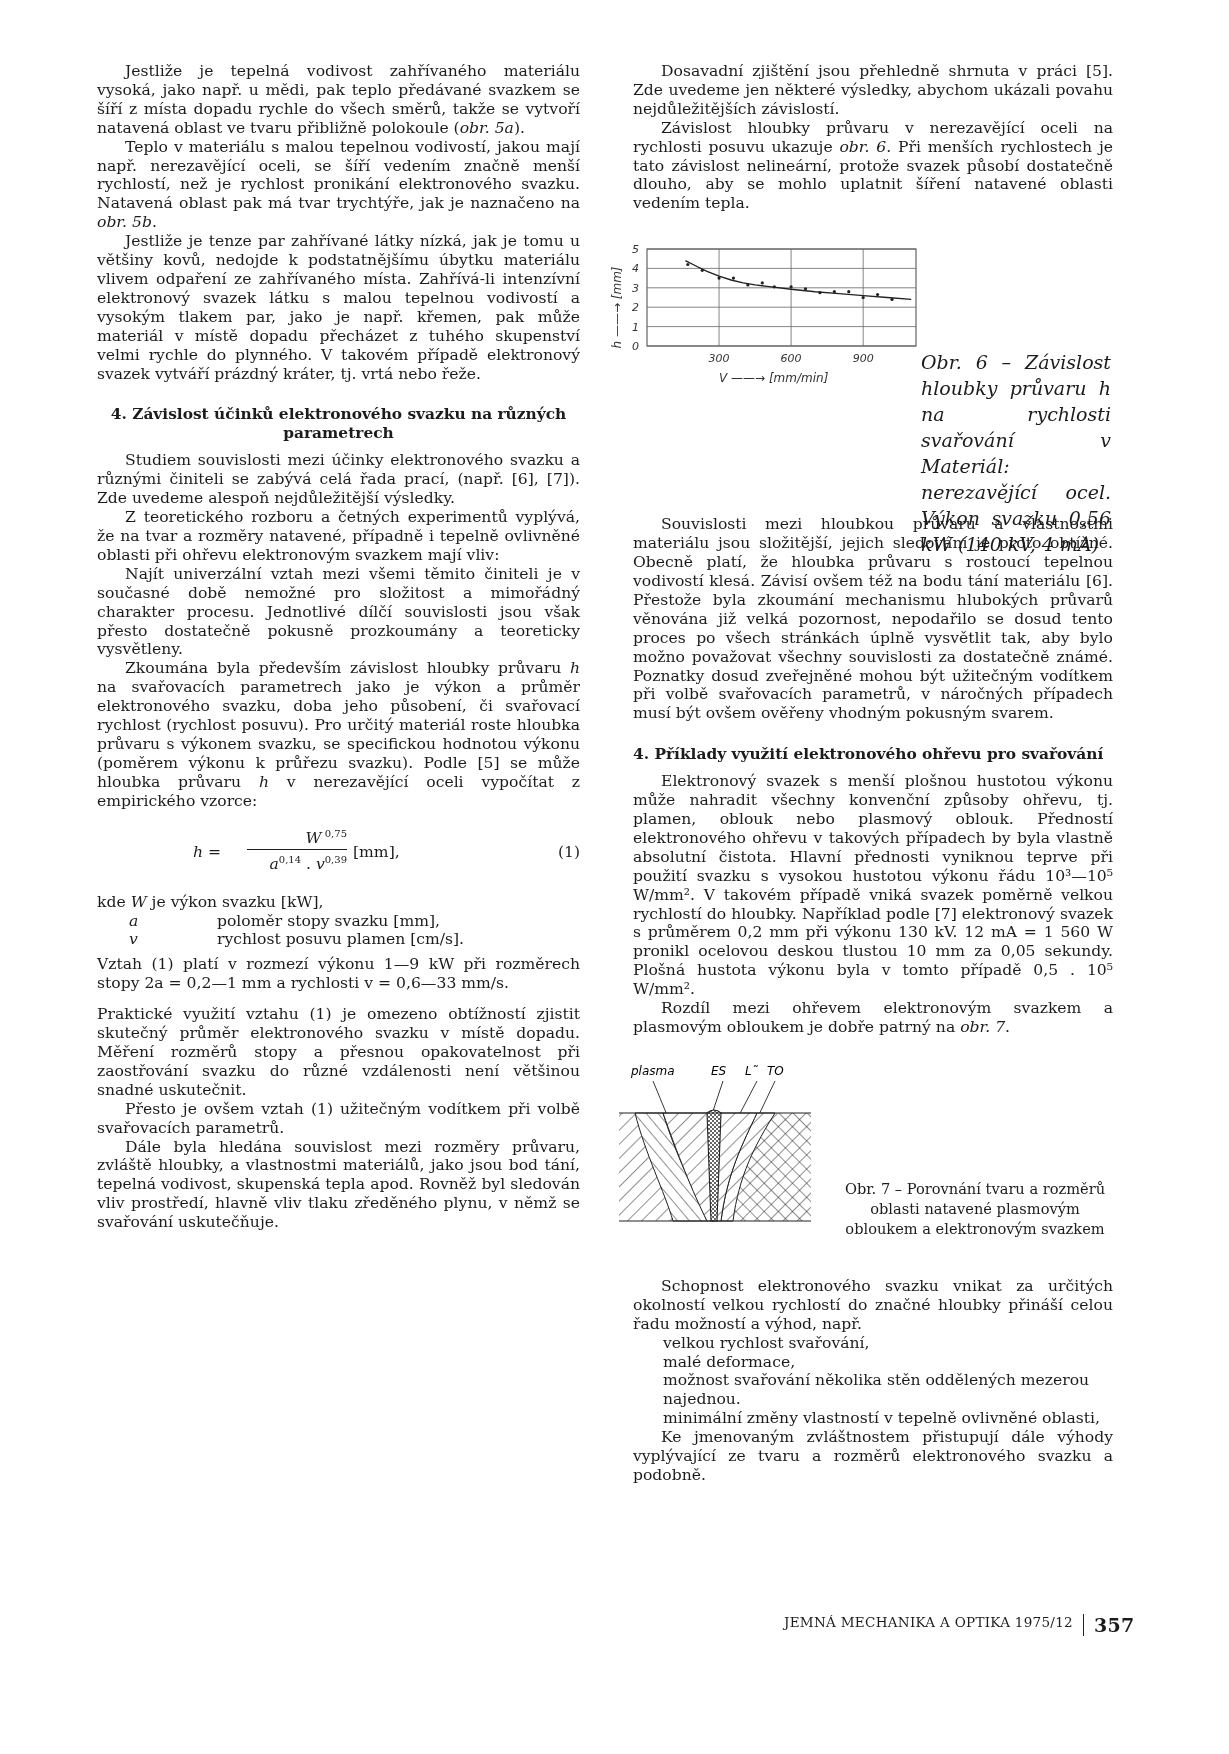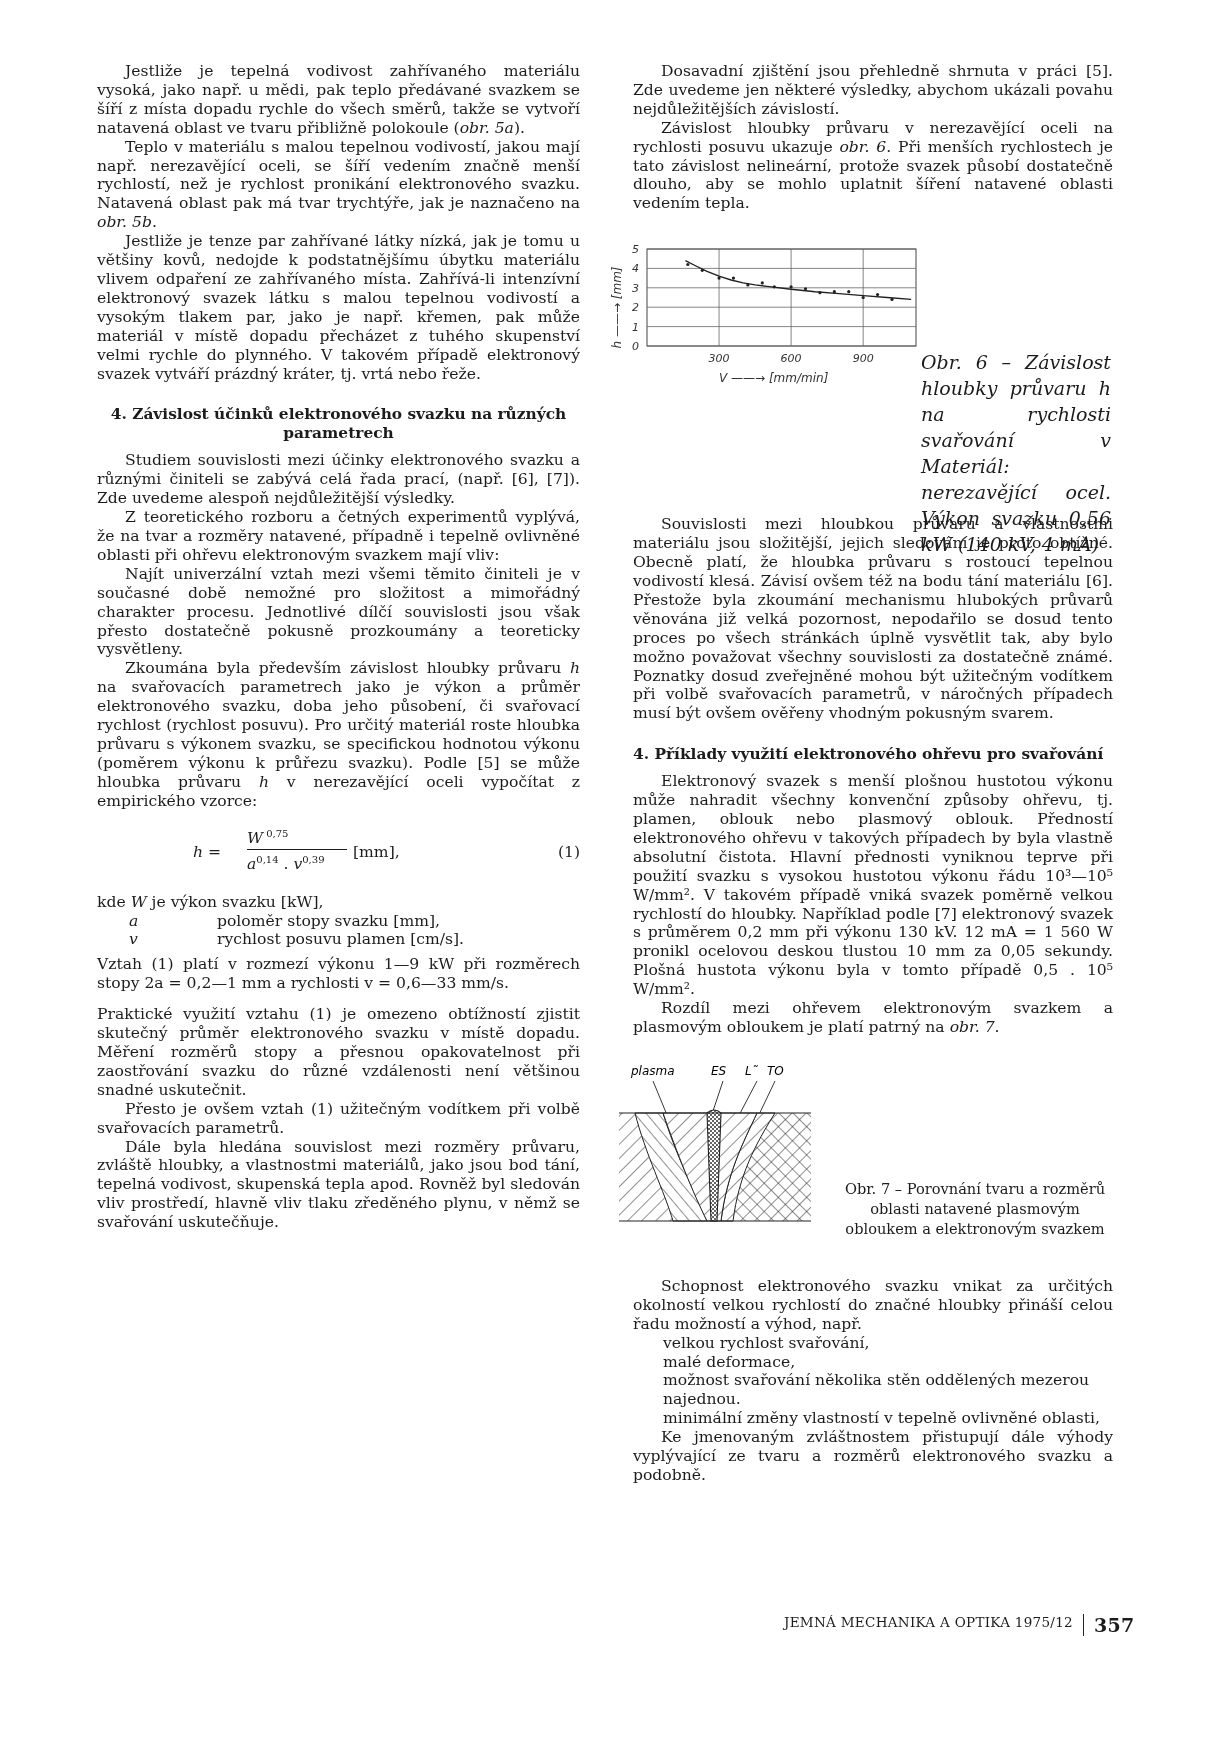--- a/index.html
+++ b/index.html
@@ -9,21 +9,21 @@
   .col-left { left: 97px; width: 483px; }
   .col-right { left: 633px; width: 480px; }
   p { margin: 0; text-indent: 28px; }
   p.noind { text-indent: 0; }
   .list-item { padding-left: 30px; text-indent: 0; text-align: left; }
   h3 { font-size: 15.4px; font-weight: bold; margin: 22px 0 8px 0; text-align: center; line-height: 19px; }
   h3.left { text-align: left; letter-spacing: 0; }
   i { font-style: italic; }
   .formula { position: relative; height: 56px; margin: 14px 0 12px 0; }
   .formula .lhs { position: absolute; left: 96px; top: 18px; font-style: italic; }
-  .formula .frac { position: absolute; left: 150px; top: 0; text-align: left; width: 100px; }
+  .formula .frac { position: absolute; left: 150px; top: 0; text-align: right; width: 100px; }
   .formula .num { font-style: italic; display: block; border-bottom: 1px solid #1c1c1c; padding-bottom: 1px; }
   .formula .den { font-style: italic; display: block; padding-top: 1px; }
   .formula sup { font-size: 10px; font-style: normal; }
   .formula .unit { position: absolute; left: 256px; top: 18px; }
   .formula .eqno { position: absolute; right: 0; top: 18px; }
   .where { margin-top: 8px; }
   .where .row { display: flex; }
   .where .sym { width: 60px; padding-left: 32px; font-style: italic; box-sizing: border-box; width: 120px; }
   .gap { height: 12px; }
   .fig6 { position: relative; height: 260px; margin: 24px 0 18px 0; }
@@ -134,21 +134,21 @@
       <text id="chart6-ylabel" transform="translate(18,70.5) rotate(-90)" font-size="12" font-style="italic" font-family="DejaVu Sans, sans-serif" fill="#333" text-anchor="middle">h ——→ [mm]</text>
     </svg>
     <div class="caption">Obr. 6 – Závislost hloubky průvaru h na rychlosti svařování v Materiál: nerezavějící ocel. Výkon svazku 0,56 kW (140 kV, 4 mA)</div>
   </div>
 
   <p>Souvislosti mezi hloubkou průvaru a vlastnostmi materiálu jsou složitější, jejich sledování je proto obtížné. Obecně platí, že hloubka průvaru s rostoucí tepelnou vodivostí klesá. Závisí ovšem též na bodu tání materiálu [6]. Přestože byla zkoumání mechanismu hlubokých průvarů věnována již velká pozornost, nepodařilo se dosud tento proces po všech stránkách úplně vysvětlit tak, aby bylo možno považovat všechny souvislosti za dostatečně známé. Poznatky dosud zveřejněné mohou být užitečným vodítkem při volbě svařovacích parametrů, v náročných případech musí být ovšem ověřeny vhodným pokusným svarem.</p>
 
   <h3 class="left">4. Příklady využití elektronového ohřevu pro svařování</h3>
 
   <p>Elektronový svazek s menší plošnou hustotou výkonu může nahradit všechny konvenční způsoby ohřevu, tj. plamen, oblouk nebo plasmový oblouk. Předností elektronového ohřevu v takových případech by byla vlastně absolutní čistota. Hlavní přednosti vyniknou teprve při použití svazku s vysokou hustotou výkonu řádu 10³—10⁵ W/mm². V takovém případě vniká svazek poměrně velkou rychlostí do hloubky. Například podle [7] elektronový svazek s průměrem 0,2 mm při výkonu 130 kV. 12 mA = 1 560 W pronikl ocelovou deskou tlustou 10 mm za 0,05 sekundy. Plošná hustota výkonu byla v tomto případě 0,5 . 10⁵ W/mm².</p>
-  <p><span>Rozdíl mezi ohřevem elektronovým svazkem a plasmovým obloukem je platí patrný na </span><i>obr. 7</i><span>.</span></p>
+  <p><span>Rozdíl mezi ohřevem elektronovým svazkem a plasmovým obloukem je dobře patrný na </span><i>obr. 7</i><span>.</span></p>
 
   <div class="fig7">
     <svg width="200" height="170" viewBox="0 0 200 170">
       <defs>
         <pattern id="hatchL" width="10" height="10" patternUnits="userSpaceOnUse" patternTransform="rotate(45)">
           <line x1="0" y1="0" x2="0" y2="10" stroke="#222" stroke-width="1"></line>
         </pattern>
         <pattern id="hatchR" width="10" height="10" patternUnits="userSpaceOnUse" patternTransform="rotate(-45)">
           <line x1="0" y1="0" x2="0" y2="10" stroke="#222" stroke-width="1"></line>
         </pattern>

